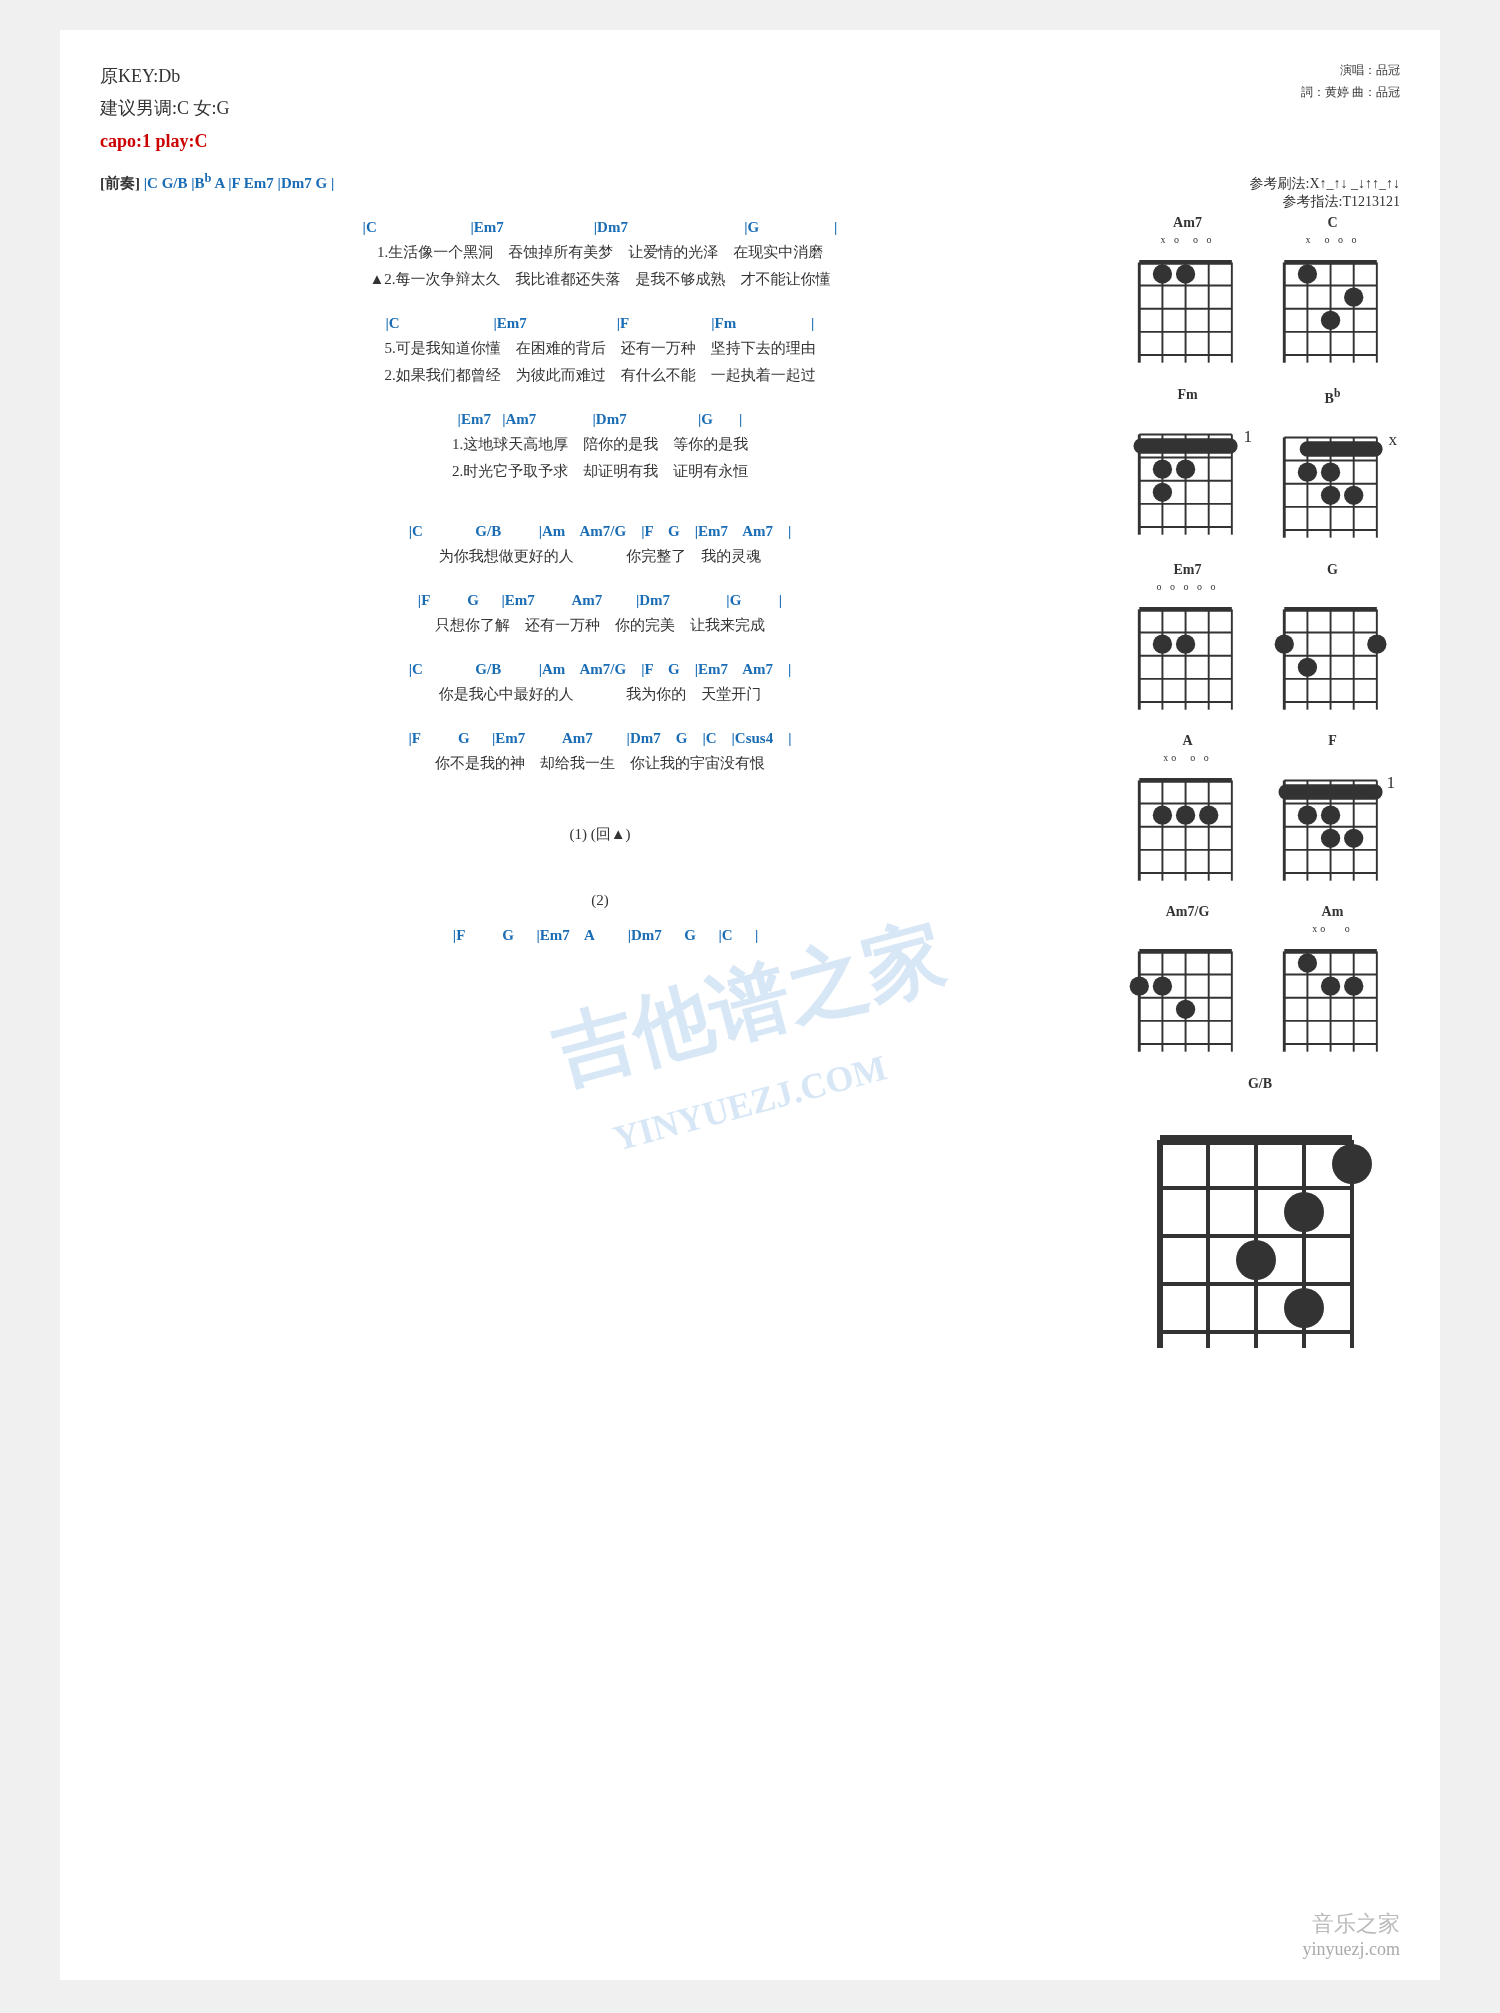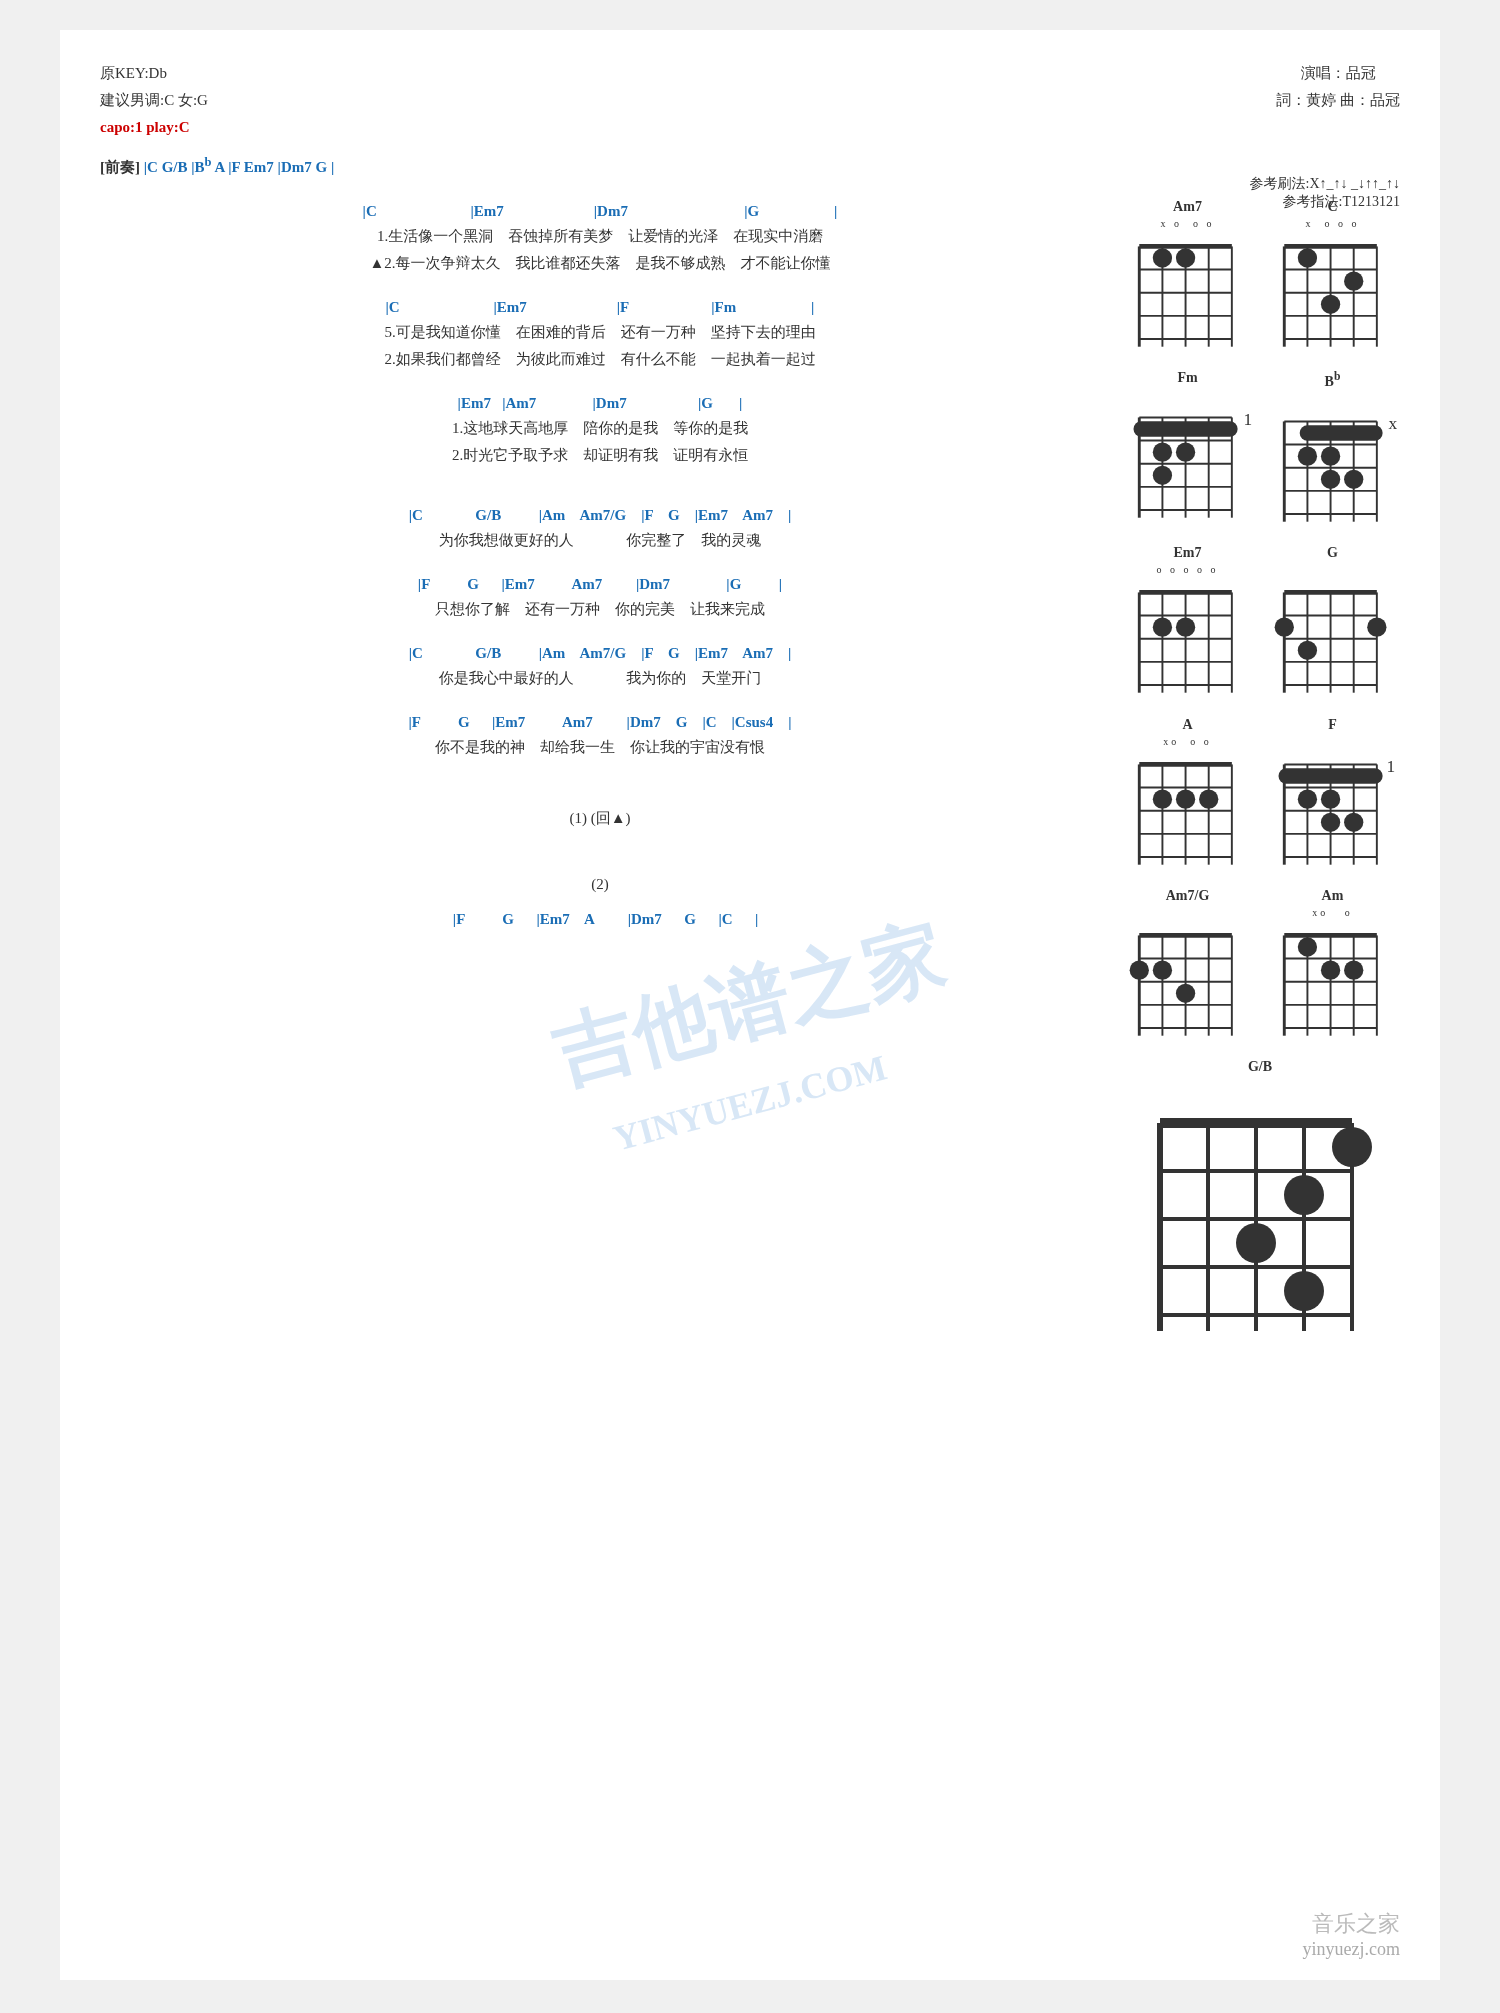--- a/index.html
+++ b/index.html
@@ -27,32 +27,32 @@
       color: #222;
       margin-bottom: 15px;
       font-family: "SimHei", "黑体", sans-serif;
     }
     .header-area {
       display: flex;
       justify-content: space-between;
       margin-bottom: 10px;
     }
     .header-left {
-      font-size: 15px;
+      font-size: 18px;
       color: #333;
       line-height: 1.8;
     }
     .header-left .capo {
       color: #cc0000;
       font-weight: bold;
     }
     .header-right {
-      font-size: 15px;
-      color: #333;
-      text-align: center;
+      font-size: 12px;
+      color: #333;
+      text-align: right;
       line-height: 1.8;
     }
     .strum-info {
       margin-top: 5px;
       font-size: 14px;
       color: #333;
     }
     .prelude-line {
       font-size: 15px;
       color: #333;

